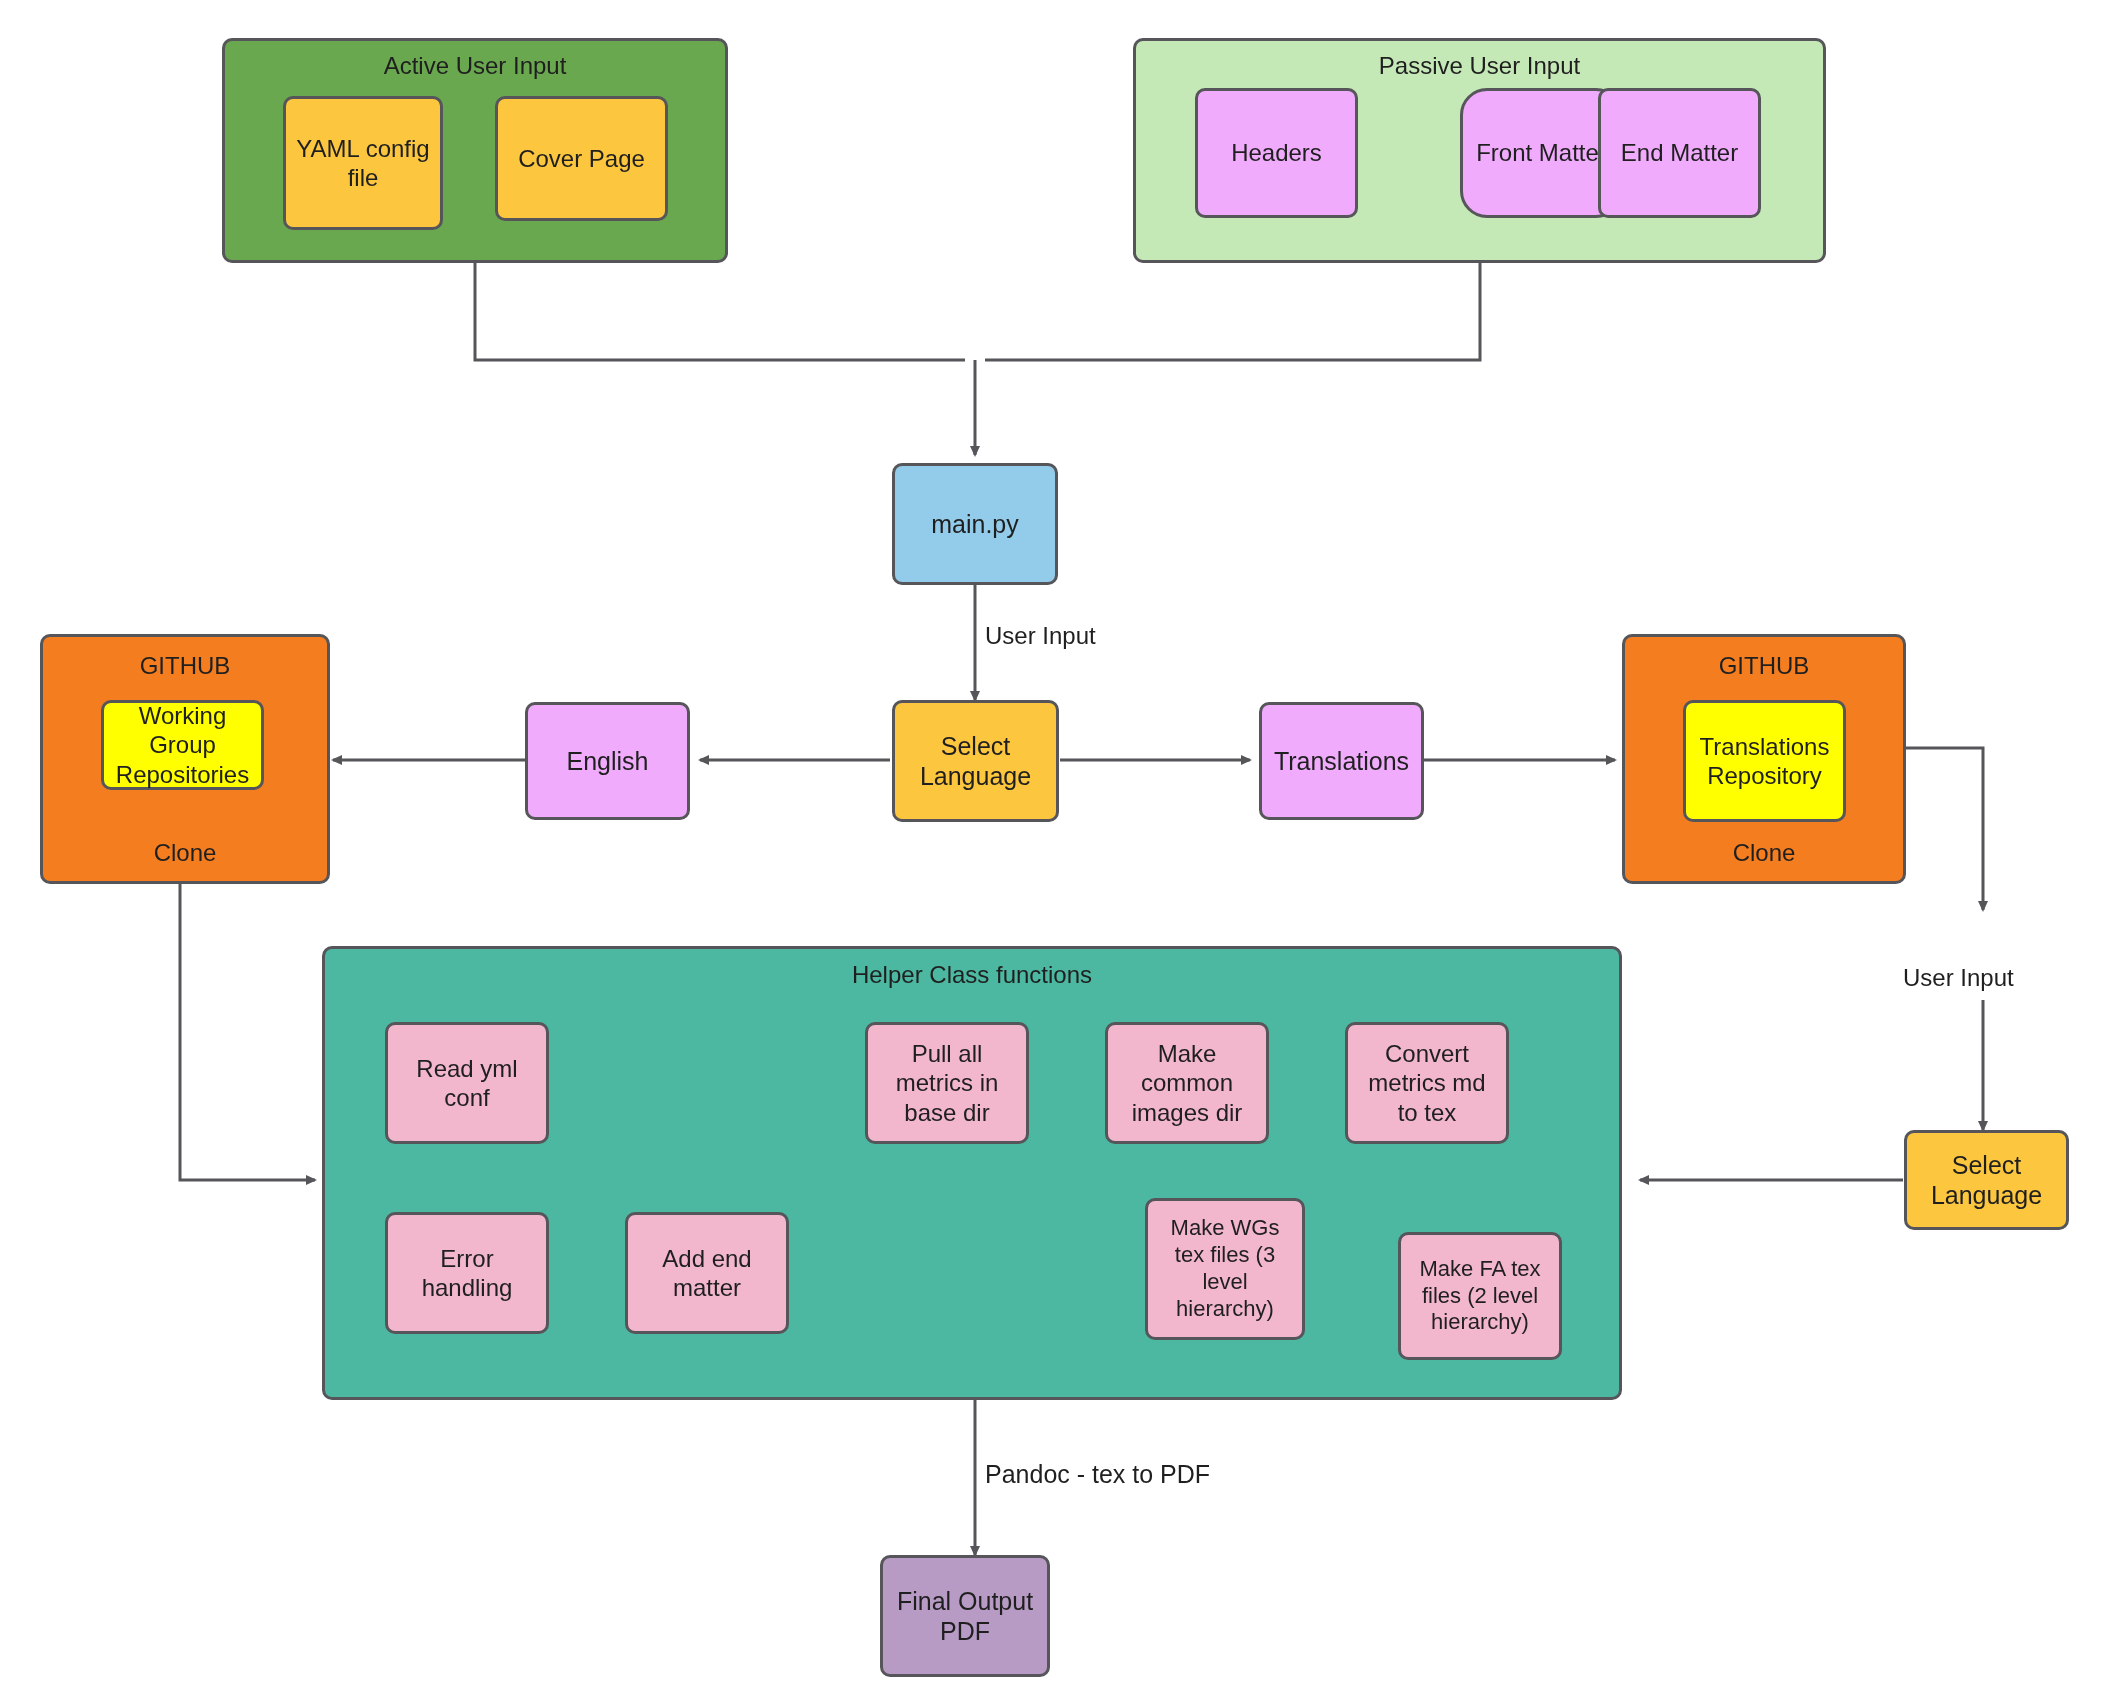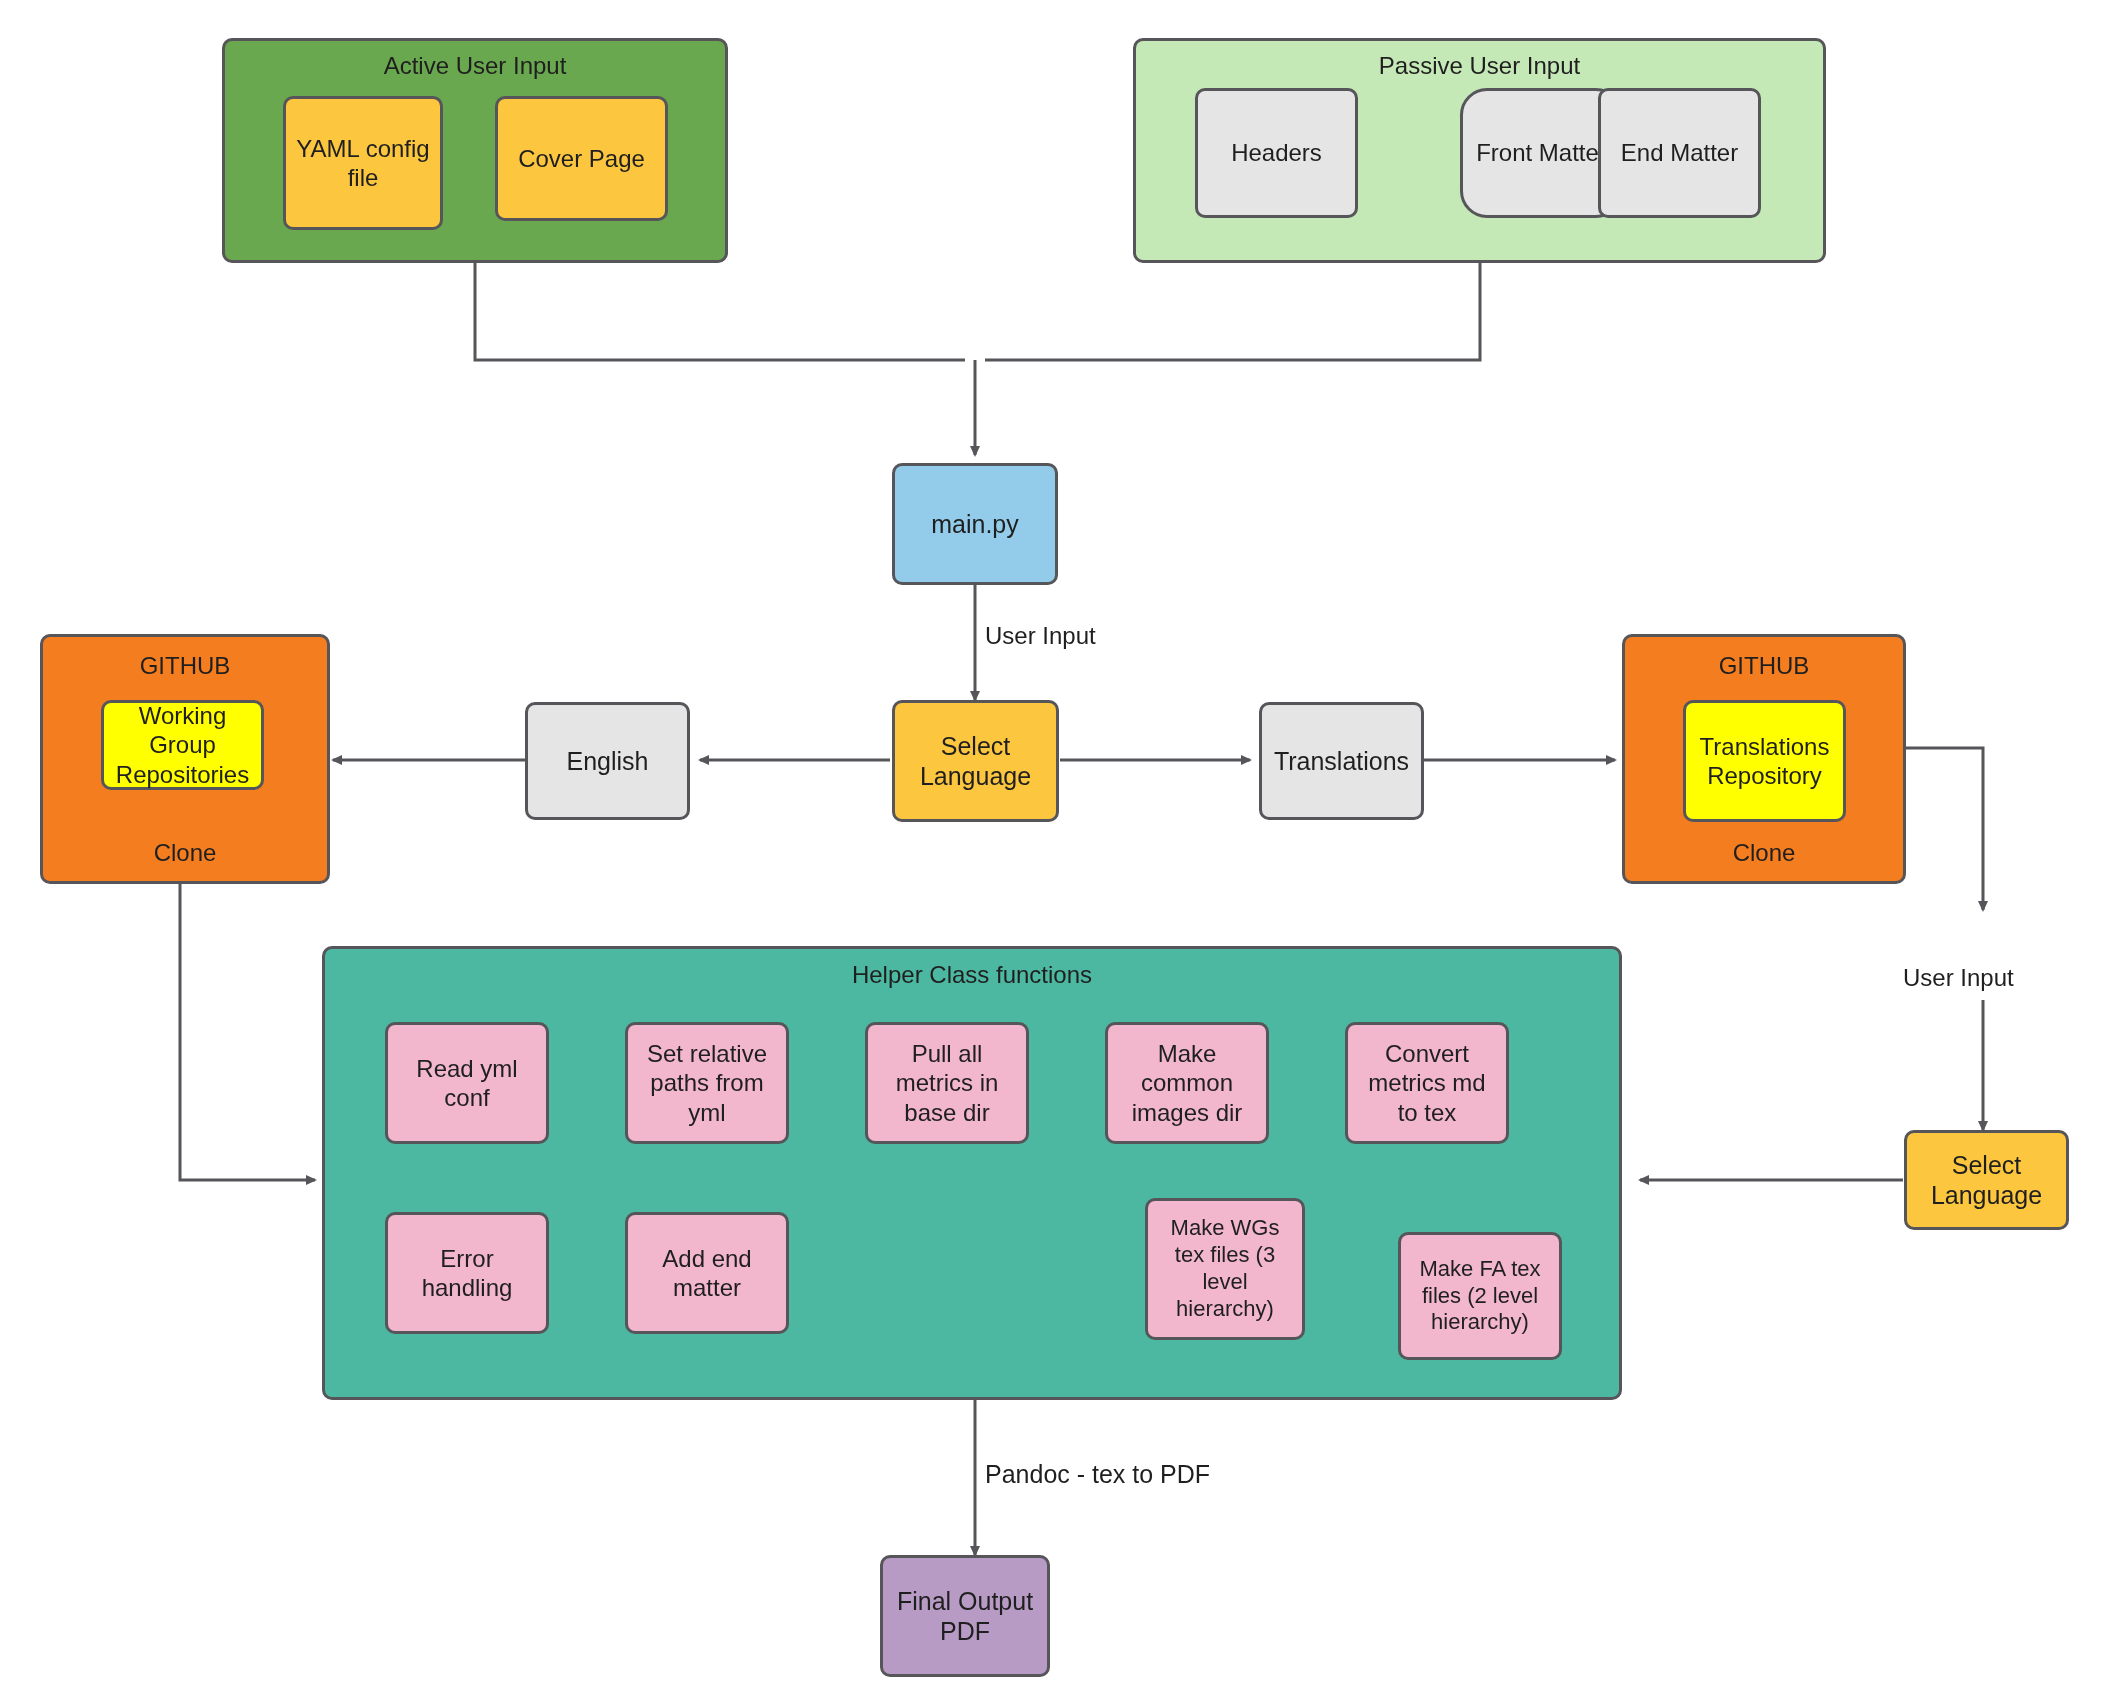--- a/index.html
+++ b/index.html
@@ -50,21 +50,21 @@
   }
   .edge-label {
     position: absolute;
     color: #1f1f1f;
     white-space: nowrap;
   }
   
   .c-green-dark { background: #6aa84f; }
   .c-green-light { background: #c5e8b7; }
   .c-orange-amber { background: #fcc63f; }
-  .c-yellow-pale { background: #e5e5e5; }
+  .c-yellow-pale { background: #f0abfc; }
   .c-blue { background: #93ccea; }
   .c-orange { background: #f47d20; }
   .c-yellow { background: #ffff00; }
   .c-teal { background: #4cb8a1; }
   .c-pink { background: #f2b6cd; }
   .c-purple { background: #b79bc4; }
 
   .fs-22 { font-size: 22px; }
   .fs-24 { font-size: 24px; }
   .fs-25 { font-size: 25px; }
@@ -158,21 +158,20 @@
 
   <div class="edge-label fs-24" style="left:1903px; top:964px;">User Input</div>
 
   <div class="node c-orange-amber fs-25" style="left:1904px; top:1130px; width:165px; height:100px;">Select Language</div>
 
   <div class="group c-teal" style="left:322px; top:946px; width:1300px; height:454px;">
     <div class="group-title fs-24" style="top:12px;">Helper Class functions</div>
   </div>
 
   <div class="node c-pink fs-24" style="left:385px; top:1022px; width:164px; height:122px;">Read yml conf</div>
-  <div class="node c-pink fs-24" style="left:625px; top:1022px; width:164px; height:122px;">Set relative paths from yml</div>
   <div class="node c-pink fs-24" style="left:865px; top:1022px; width:164px; height:122px;">Pull all metrics in base dir</div>
   <div class="node c-pink fs-24" style="left:1105px; top:1022px; width:164px; height:122px;">Make common images dir</div>
   <div class="node c-pink fs-24" style="left:1345px; top:1022px; width:164px; height:122px;">Convert metrics md to tex</div>
 
   <div class="node c-pink fs-24" style="left:385px; top:1212px; width:164px; height:122px;">Error handling</div>
   <div class="node c-pink fs-24" style="left:625px; top:1212px; width:164px; height:122px;">Add end matter</div>
   <div class="node c-pink fs-22" style="left:1145px; top:1198px; width:160px; height:142px;">Make WGs tex files (3 level hierarchy)</div>
   <div class="node c-pink fs-22" style="left:1398px; top:1200px; width:164px; height:128px;margin-top:32px;">Make FA tex files (2 level hierarchy)</div>
 
   <div class="edge-label fs-25" style="left:985px; top:1460px;">Pandoc - tex to PDF</div>

